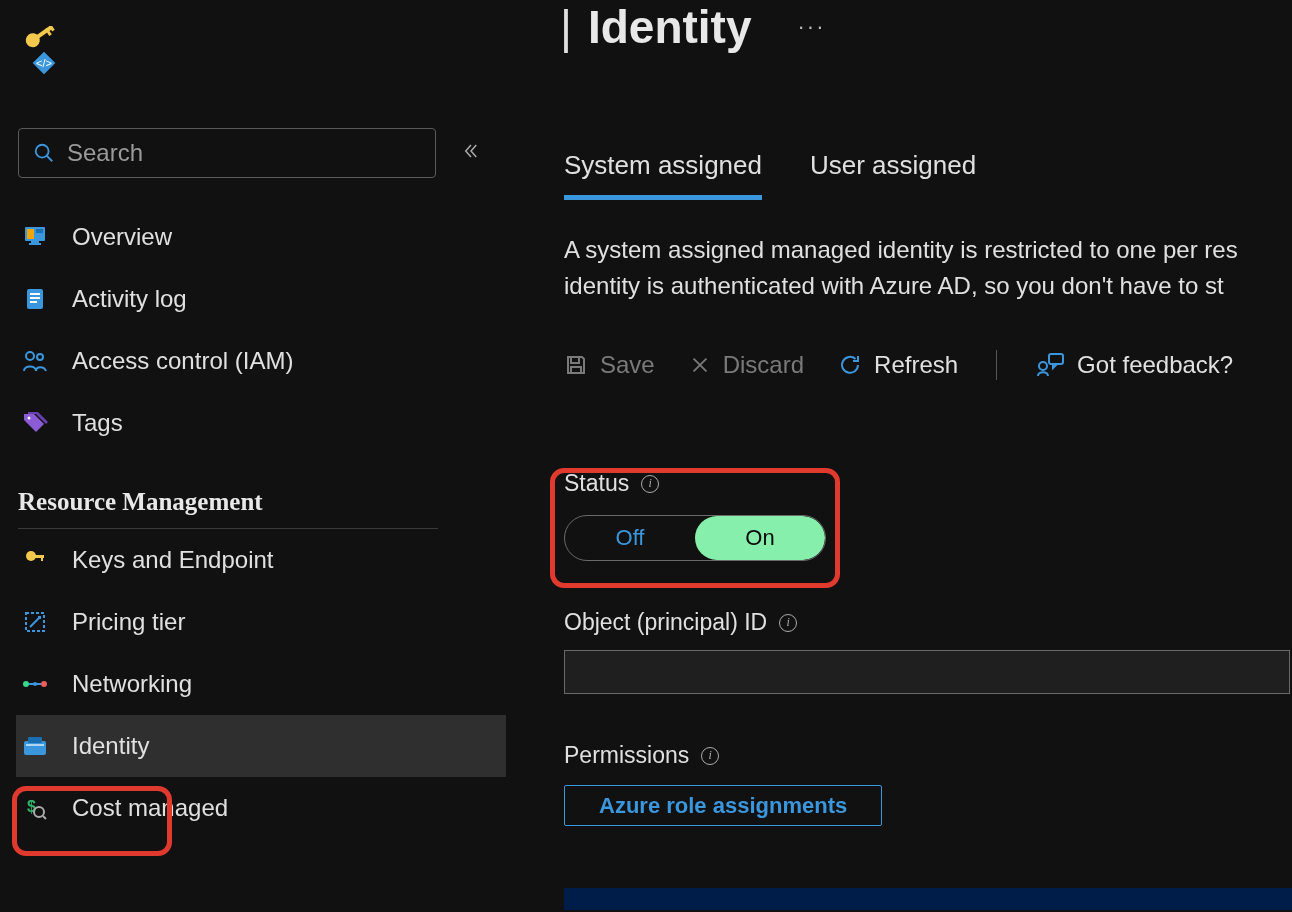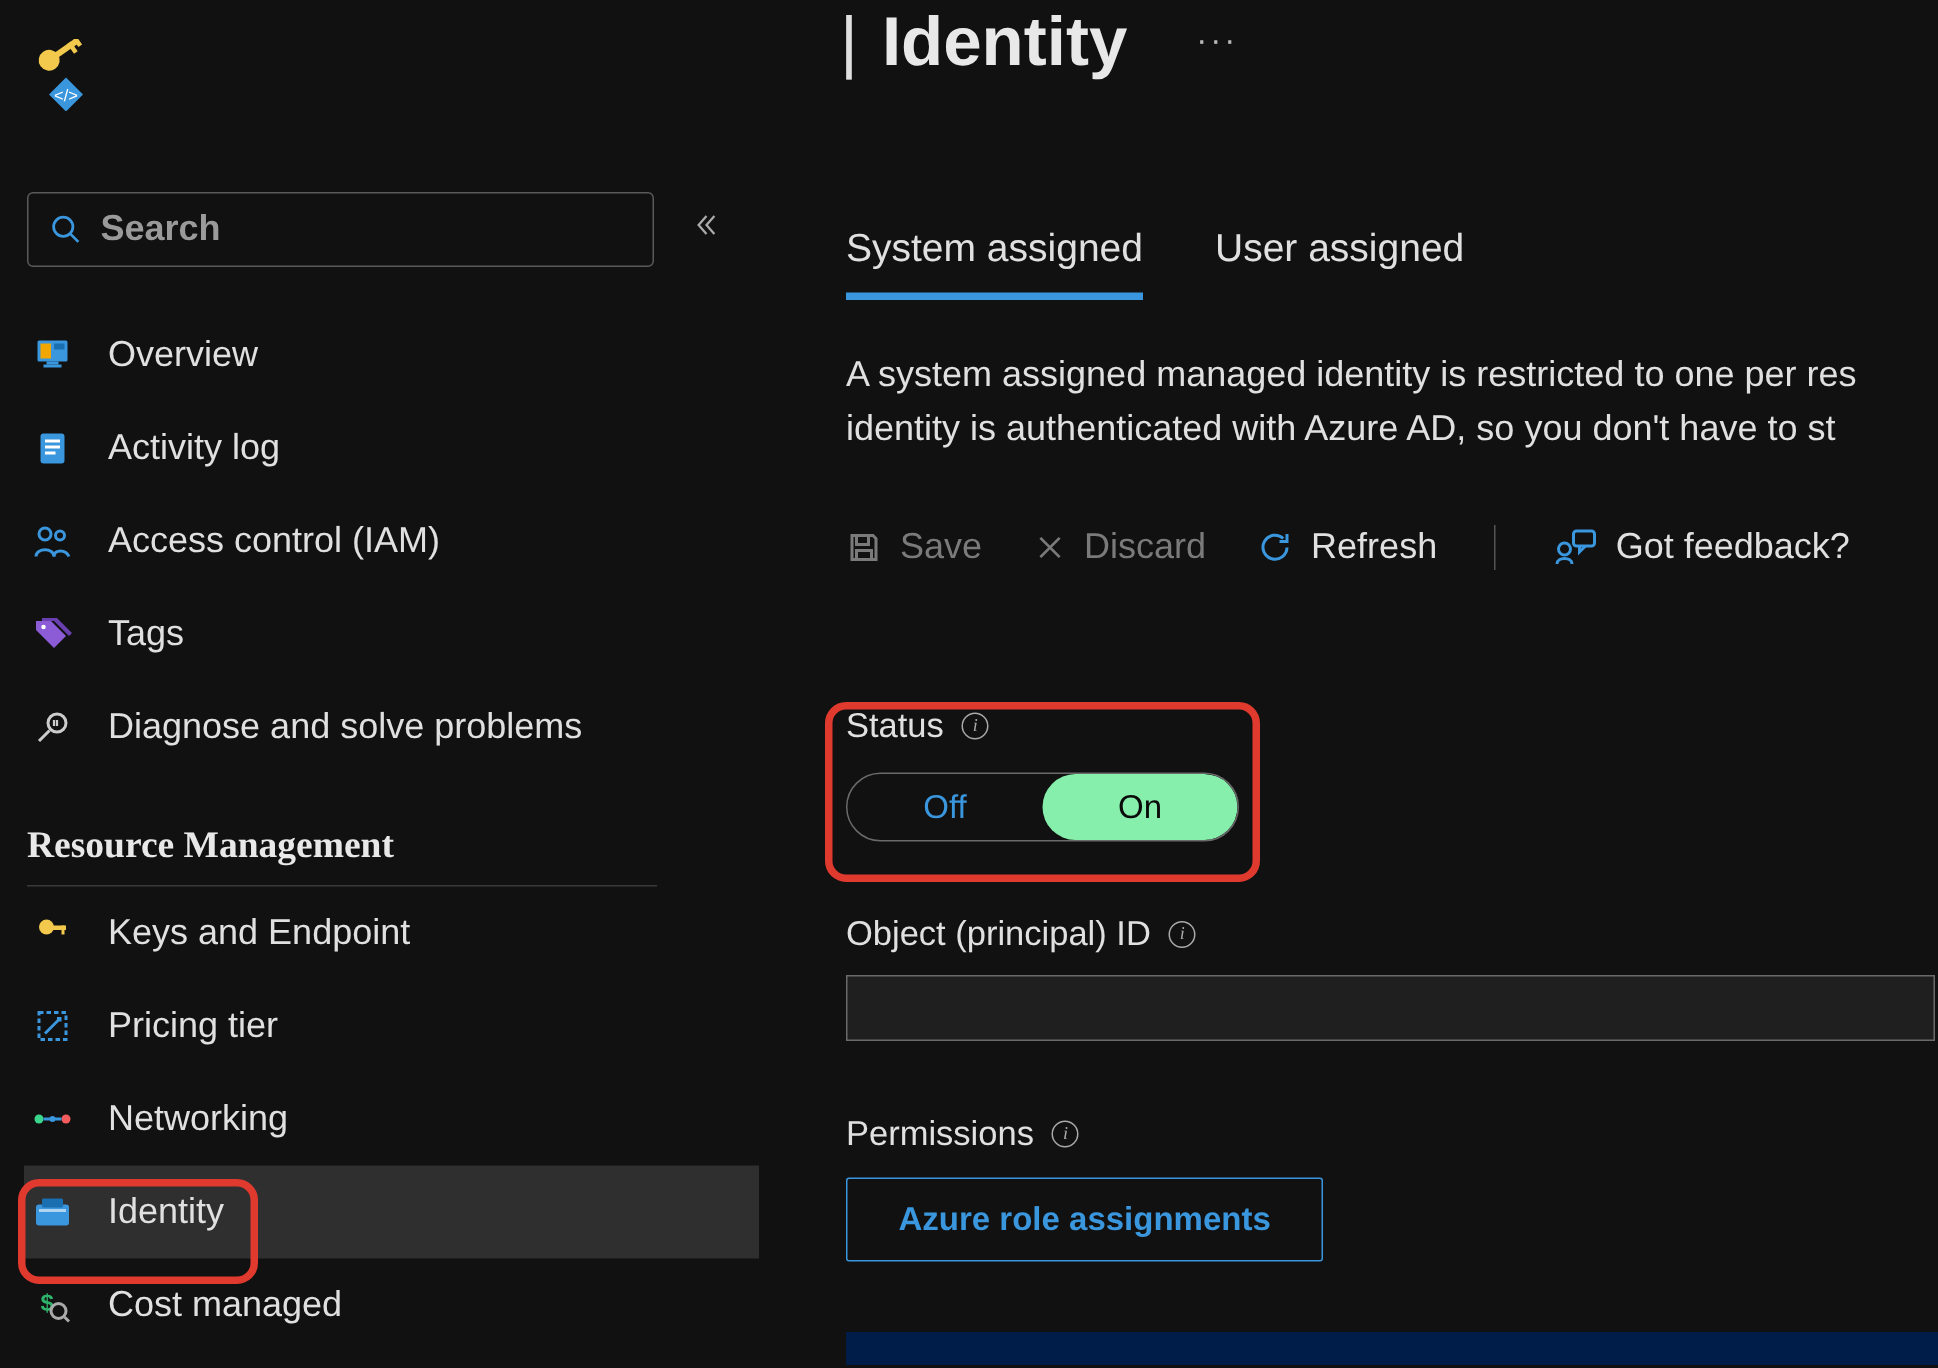--- a/index.html
+++ b/index.html
@@ -57,21 +57,20 @@
     flex: 0 0 418px;
     height: 50px;
     border: 1px solid #5a5a5a;
     border-radius: 4px;
     display: flex;
     align-items: center;
     padding: 0 14px;
     gap: 12px;
     color: #9a9a9a;
     font-size: 24px;
-    font-weight: bold;
   }
   .collapse-chevrons {
     color: #aaa;
     font-size: 20px;
   }
   .nav-list {
     margin-top: 28px;
   }
   .nav-item {
     display: flex;
@@ -211,21 +210,21 @@
     width: 726px;
     height: 44px;
     border: 1px solid #6a6a6a;
     background: #1f1f1f;
   }
   .perm-button {
     margin-top: 16px;
     display: inline-flex;
     align-items: center;
     justify-content: center;
-    height: 56px;
+    height: 41px;
     padding: 0 34px;
     border: 1px solid #3a96dd;
     color: #3a96dd;
     font-size: 22px;
     font-weight: 600;
     border-radius: 2px;
   }
 </style>
 </head>
 <body>
@@ -303,30 +302,20 @@
     <div class="nav-item">
       <span class="icon-slot">
         <svg width="26" height="22" viewBox="0 0 26 22">
             <path d="M2 2 L12 2 L22 12 L14 20 L2 8 Z" fill="#8c5bd6"></path>
             <path d="M6 0 L16 0 L26 10 L24 12 L14 2 L6 2 Z" fill="#6a3fb0"></path>
             <circle cx="7" cy="6" r="1.5" fill="#fff"></circle>
           </svg>
       </span>
       <span>Tags</span>
     </div>
-    <div class="nav-item">
-      <span class="icon-slot">
-        <svg width="24" height="24" viewBox="0 0 24 24">
-            <circle cx="15" cy="9" r="6" fill="none" stroke="#ccc" stroke-width="2"></circle>
-            <path d="M10 14 L3 21" stroke="#ccc" stroke-width="2"></path>
-            <path d="M13 7 L13 11 M15 7 L15 11" stroke="#ccc" stroke-width="1.5"></path>
-          </svg>
-      </span>
-      <span>Diagnose and solve problems</span>
-    </div>
 
     <div class="section-header">Resource Management</div>
     <hr class="section-divider">
 
     <div class="nav-item">
       <span class="icon-slot">
         <svg width="24" height="24" viewBox="0 0 24 24">
             <circle cx="8" cy="8" r="5" fill="#f2c94c"></circle>
             <rect x="11" y="7" width="10" height="3" fill="#f2c94c"></rect>
             <rect x="18" y="7" width="2" height="6" fill="#f2c94c"></rect>

